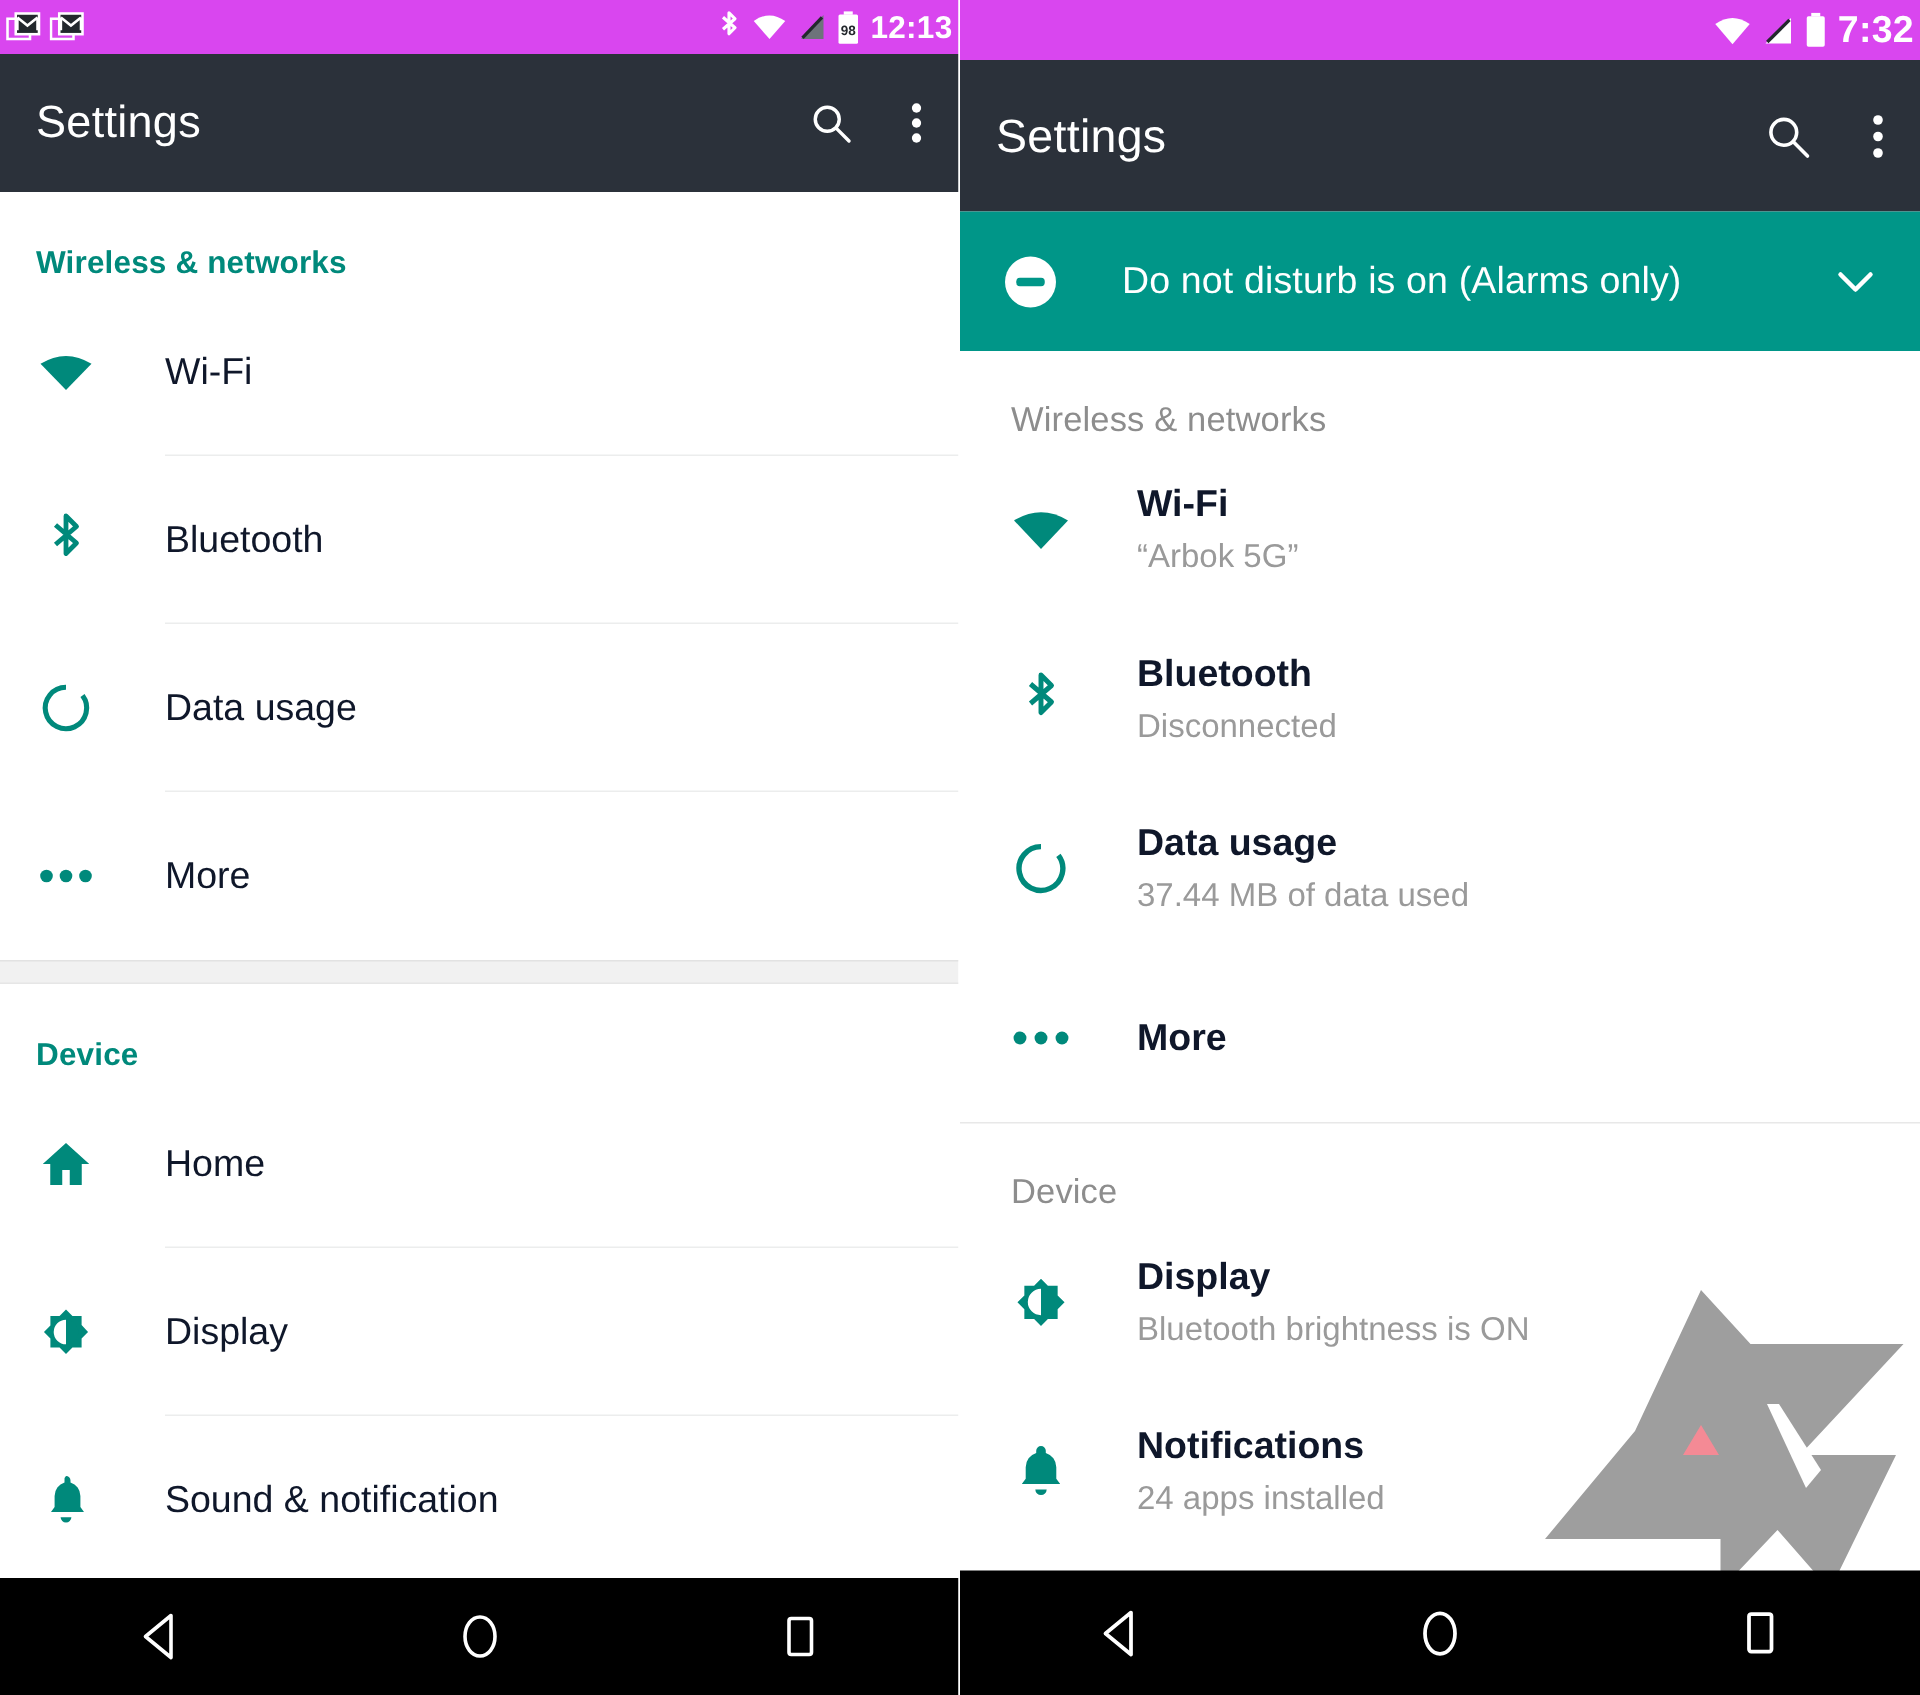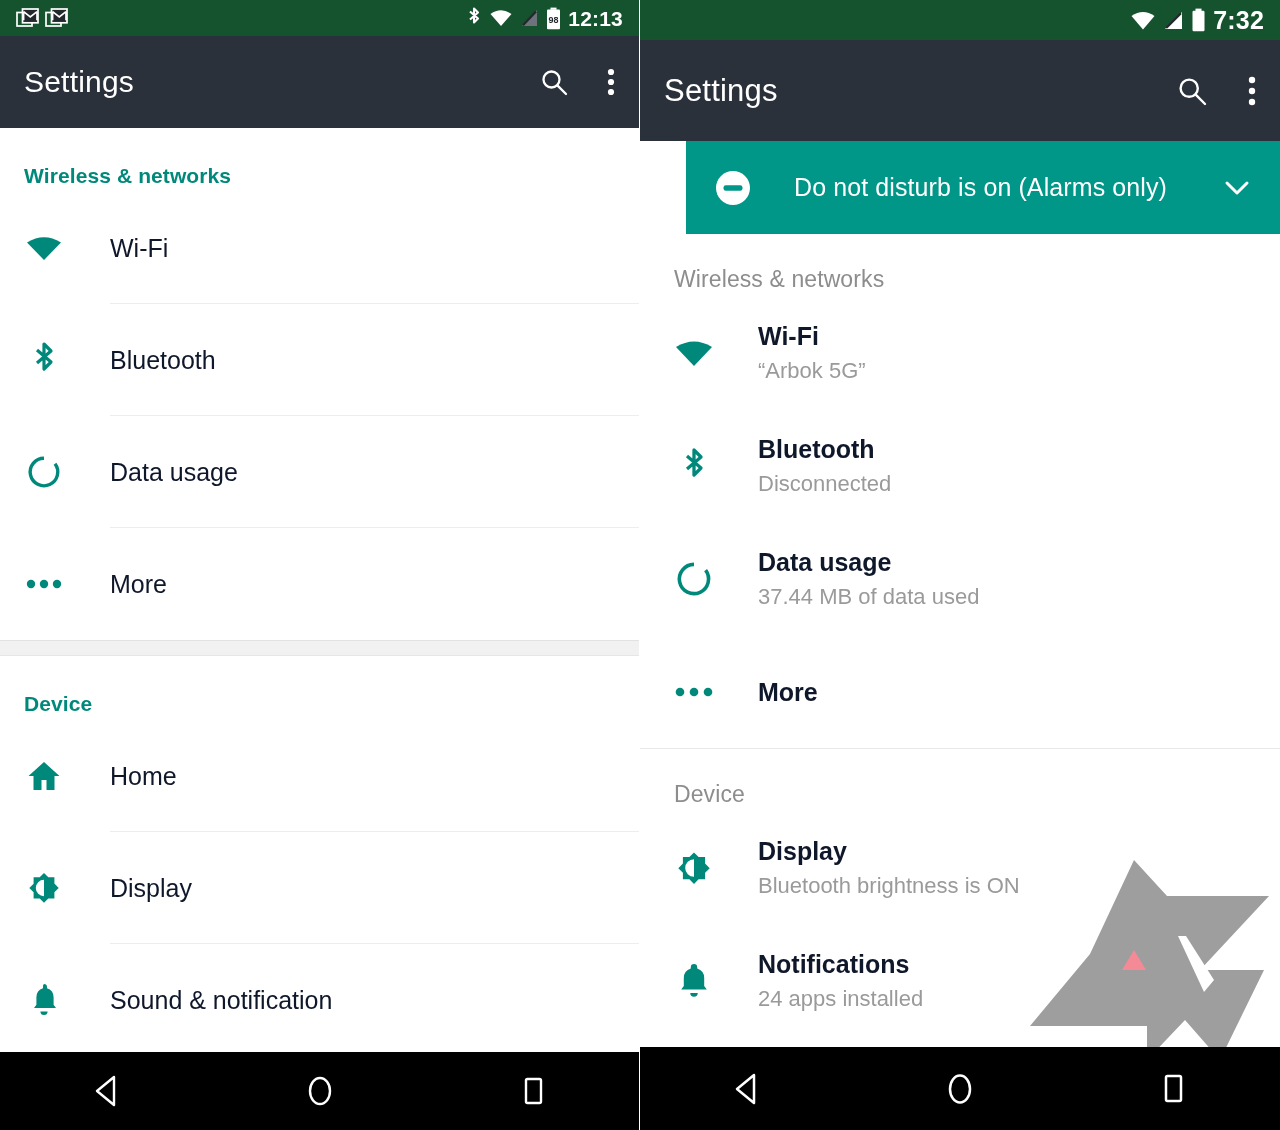--- a/index.html
+++ b/index.html
@@ -8,22 +8,22 @@
     background: #ffffff;
     font-family: "Liberation Sans", sans-serif;
     overflow: hidden;
   }
   .screens { display: flex; width: 1280px; height: 1130px; }
   .phone { position: relative; width: 640px; height: 1130px; background: #fff; overflow: hidden; }
   .phone.left { border-right: 1px solid #ffffff; }
 
   
   .statusbar {
-    height: 36px; background: #14532d; color: #ffffff;
-    display: flex; align-items: center; padding: 0 16px;
+    height: 36px; background: #d946ef; color: #ffffff;
+    display: flex; align-items: center; padding: 0 4px;
   }
   .statusbar.right-sb { height: 40px; }
   .sb-left { display: flex; align-items: center; gap: 5px; }
   .sb-right { margin-left: auto; display: flex; align-items: center; gap: 7px; }
   .sb-time { font-size: 21px; font-weight: 700; letter-spacing: .2px; line-height: 1; }
   .statusbar.right-sb .sb-time { font-size: 25px; }
 
   .ico { display: inline-block; line-height: 0; }
 
   
@@ -35,21 +35,21 @@
   .appbar.left-ab { height: 92px; }
   .appbar.right-ab { height: 101px; }
   .appbar-title { font-size: 30px; font-weight: 400; letter-spacing: .2px; }
   .appbar.right-ab .appbar-title { font-size: 31px; }
   .appbar-actions { margin-left: auto; display: flex; align-items: center; gap: 38px; }
   .appbar.right-ab .appbar-actions { gap: 40px; }
 
   
   .dnd-banner {
     background: #009688; color: #ffffff;
-    height: 93px; display: flex; align-items: center; padding: 0 28px; margin-left: 46px;
+    height: 93px; display: flex; align-items: center; padding: 0 28px;
   }
   .dnd-icon { width: 38px; height: 38px; flex: 0 0 38px; }
   .dnd-text { margin-left: 42px; font-size: 25px; letter-spacing: .1px; }
   .dnd-chevron { margin-left: auto; width: 30px; height: 30px; }
 
   
   .content { position: relative; background: #fff; }
   .section-header {
     font-size: 21px; font-weight: 700; letter-spacing: .1px;
   }

